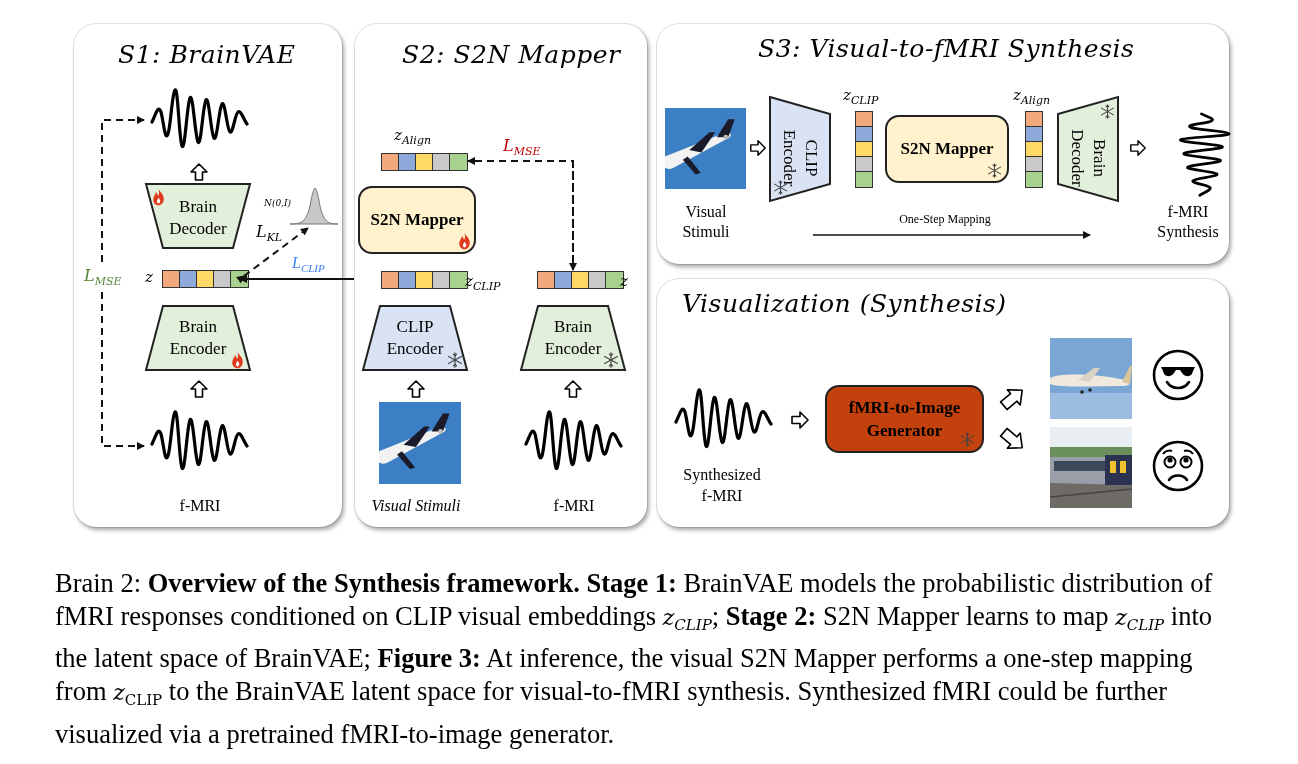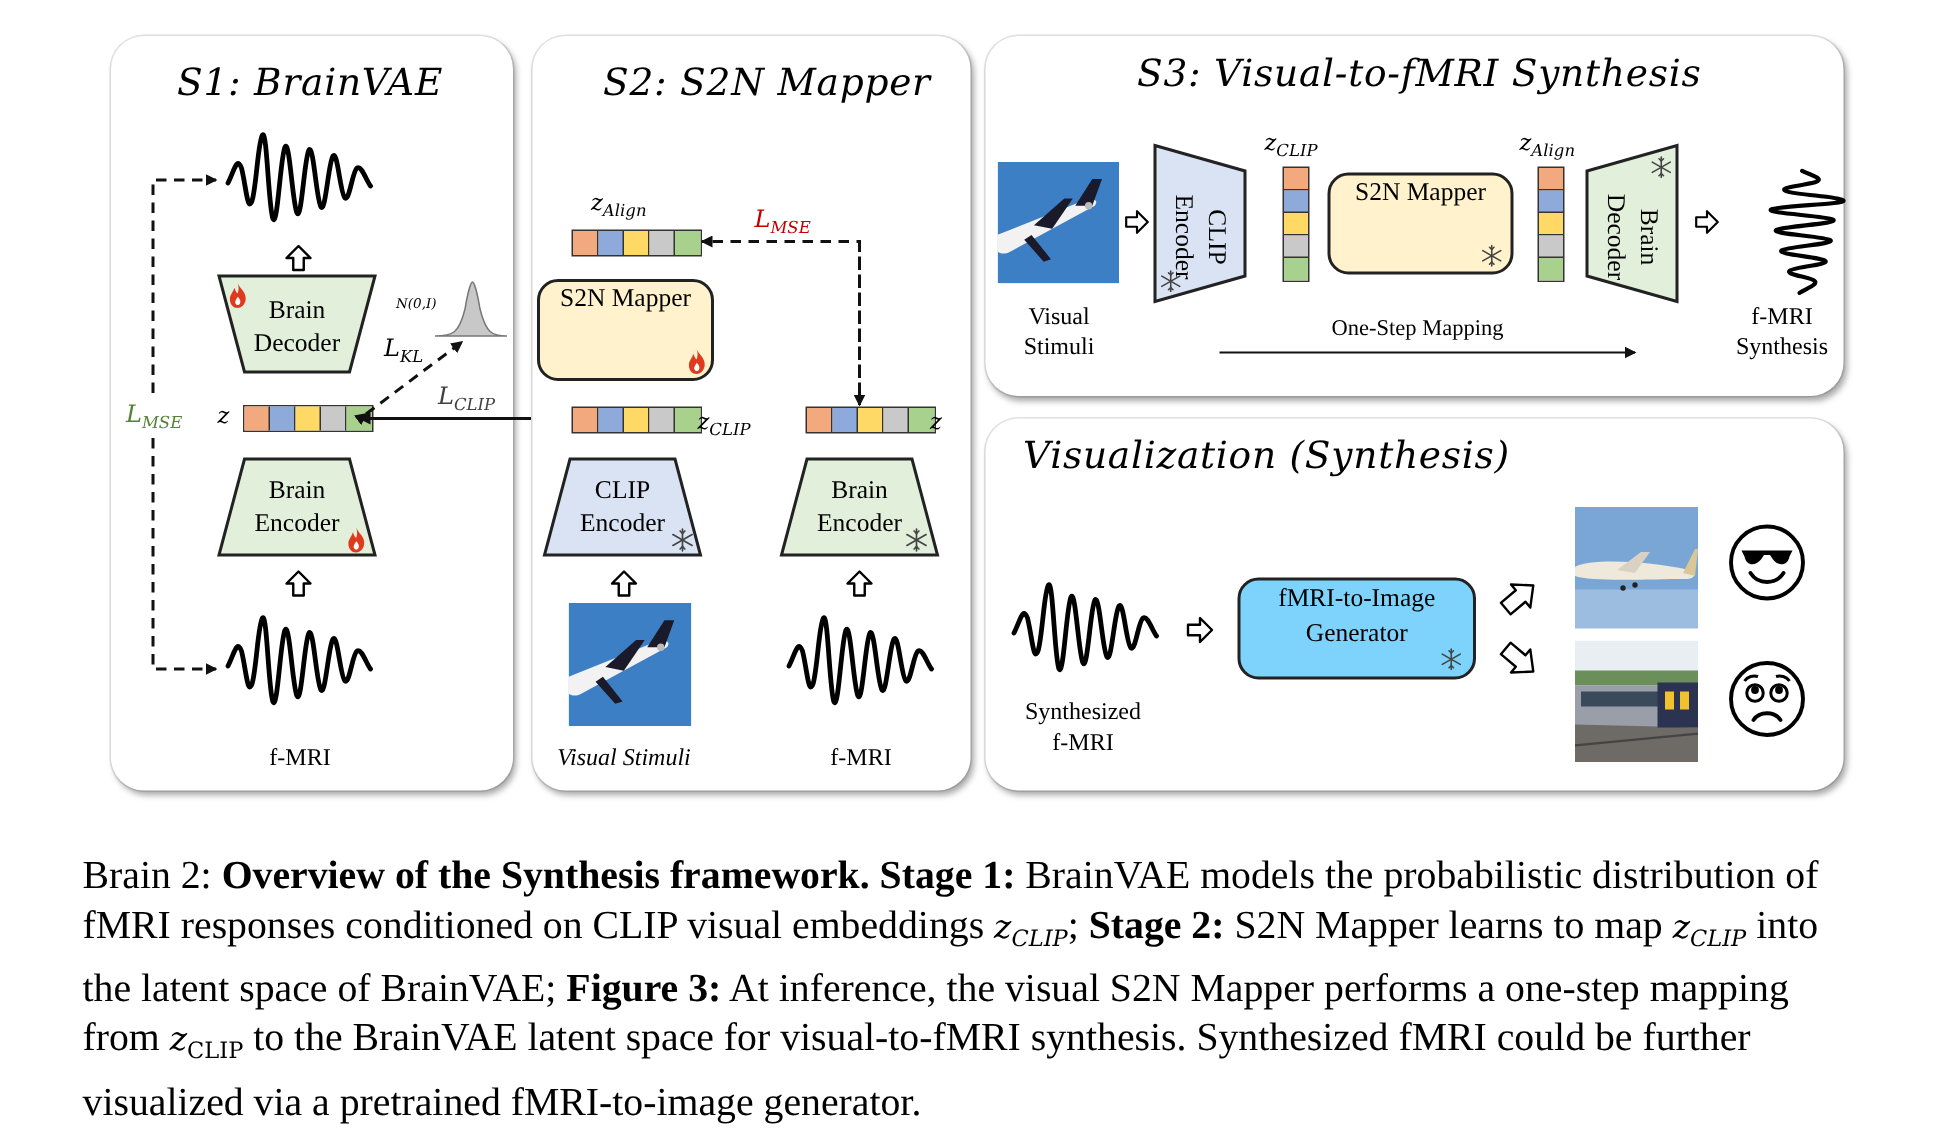--- a/index.html
+++ b/index.html
@@ -9,21 +9,21 @@
   .lbl { position:absolute; font-size:16px; text-align:center; white-space:nowrap; line-height:19px; }
   .math { position:absolute; font-family:"DejaVu Serif", serif; font-style:italic; font-size:15px; white-space:nowrap; }
   .math sub { font-size:11px; vertical-align:-4px; }
   .boxtxt { font-size:17px; line-height:22px; text-align:center; }
   .latent { position:absolute; display:flex; border:1px solid #333; }
   .latent .c { width:17px; height:16px; border-right:1px solid #333; box-sizing:border-box; }
   .latent .c:last-child { border-right:none; }
   .latent.v { flex-direction:column; }
   .latent.v .c { width:16px; height:15px; border-right:none; border-bottom:1px solid #333; }
   .latent.v .c:last-child { border-bottom:none; }
-  .roundbox { position:absolute; border:2px solid #222; border-radius:14px; display:flex; justify-content:center; box-sizing:border-box; }
+  .roundbox { position:absolute; border:2px solid #222; border-radius:14px; display:flex; align-items:center; justify-content:center; box-sizing:border-box;font-weight:bold; }
   svg.abs { position:absolute; overflow:visible; }
   .photo { position:absolute; overflow:hidden; }
   .caption { position:absolute; left:55px; top:567px; width:1190px; font-size:26.5px; line-height:33px; }
   .caption b { font-weight:bold; }
   .caption .m { font-family:"DejaVu Serif", serif; font-style:italic; font-size:22px; }
   .caption .m sub { font-size:15px; }
   .caption .mr sub { font-style:normal; }
 </style>
 </head>
 <body>
@@ -88,21 +88,21 @@
 <svg class="abs" style="left:151px;top:188px;" width="15" height="18">
     <use href="#flame"></use>
   </svg>
 
 <div class="math" style="left:264px;top:198px;font-size:9px;">N(0,I)</div>
 <svg class="abs" style="left:290px;top:186px;" width="48" height="40">
   <path d="M0,38 C12,38 16,36 20,20 C22,8 24,2 25,2 C26,2 28,8 30,20 C34,36 38,38 48,38 Z" fill="#c8c8c8" stroke="#777" stroke-width="1"></path>
 </svg>
 
 <div class="math" style="left:256px;top:222px;font-size:16px;"><span>L</span><sub>KL</sub></div>
-<div class="math" style="left:292px;top:254px;font-size:16px;color:#404040;"><span>L</span><sub>CLIP</sub></div>
+<div class="math" style="left:292px;top:254px;font-size:16px;color:#3b82f6;font-family:Liberation Serif, serif;"><span>L</span><sub>CLIP</sub></div>
 <div class="math" style="left:84px;top:266px;font-size:16px;color:#548235;"><span>L</span><sub>MSE</sub></div>
 
 <div class="math" style="left:145px;top:268px;">z</div>
 <div class="latent" style="left:162px;top:270px;">
   <div class="c cell0" style="background: rgb(242, 169, 126);"></div>
     <div class="c cell1" style="background: rgb(142, 170, 219);"></div>
     <div class="c cell2" style="background: rgb(255, 217, 102);"></div>
     <div class="c cell3" style="background: rgb(201, 201, 201);"></div>
     <div class="c cell4" style="background: rgb(169, 209, 142);"></div>
 </div>
@@ -281,40 +281,40 @@
     <use href="#rarrow"></use>
   </svg>
 <svg class="abs" style="left:1154px;top:100px;transform:rotate(90deg);transform-origin:35px 45px;" width="90" height="60">
     <use href="#wave"></use>
   </svg>
 <div class="lbl" style="left:1148px;top:202px;width:80px;line-height:20px;">
   <div>f-MRI</div>
     <div>Synthesis</div>
 </div>
 
-<div class="lbl" style="left:860px;top:210px;width:170px;font-size:15px;">One-Step Mapping</div>
+<div class="lbl" style="left:860px;top:210px;width:170px;font-size:12px;">One-Step Mapping</div>
 <svg class="abs" style="left:0;top:0;" width="1298" height="764">
   <path d="M813,235 L1090,235" stroke="#111" stroke-width="1.4" fill="none" marker-end="url(#ah)"></path>
 </svg>
 
 <div class="panel" style="left:657px;top:279px;width:572px;height:248px;"></div>
 <div class="ptitle" style="left:682px;top:289px;">Visualization (Synthesis)</div>
 
 <svg class="abs" style="left:674px;top:384px;" width="100" height="70">
     <use href="#wave"></use>
   </svg>
 <div class="lbl" style="left:670px;top:464px;width:104px;line-height:21px;">
   <div>Synthesized</div>
     <div>f-MRI</div>
 </div>
 <svg class="abs" style="left:790px;top:410px;" width="20" height="20">
     <use href="#rarrow"></use>
   </svg>
 
-<div class="roundbox" style="left:825px;top:385px;width:159px;height:68px;background:#7dd3fc;">
+<div class="roundbox" style="left:825px;top:385px;width:159px;height:68px;background:#c2410c;">
   <div class="boxtxt" style="line-height:23px;">
     <div>fMRI-to-Image</div>
     <div>Generator</div>
   </div>
 </div>
 <svg class="abs" style="left:960px;top:432px;" width="15" height="15">
     <use href="#snow"></use>
   </svg>
 
 <svg class="abs" style="left:999px;top:387px;transform:rotate(-40deg);" width="28" height="22">

